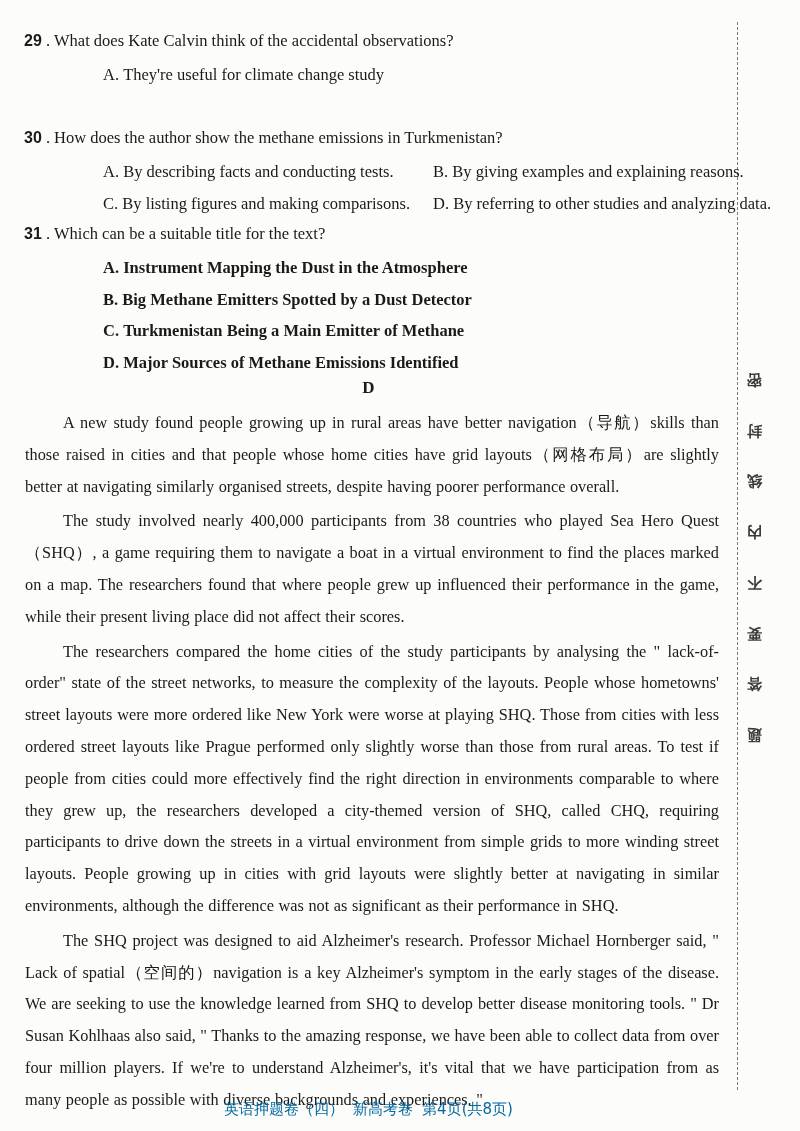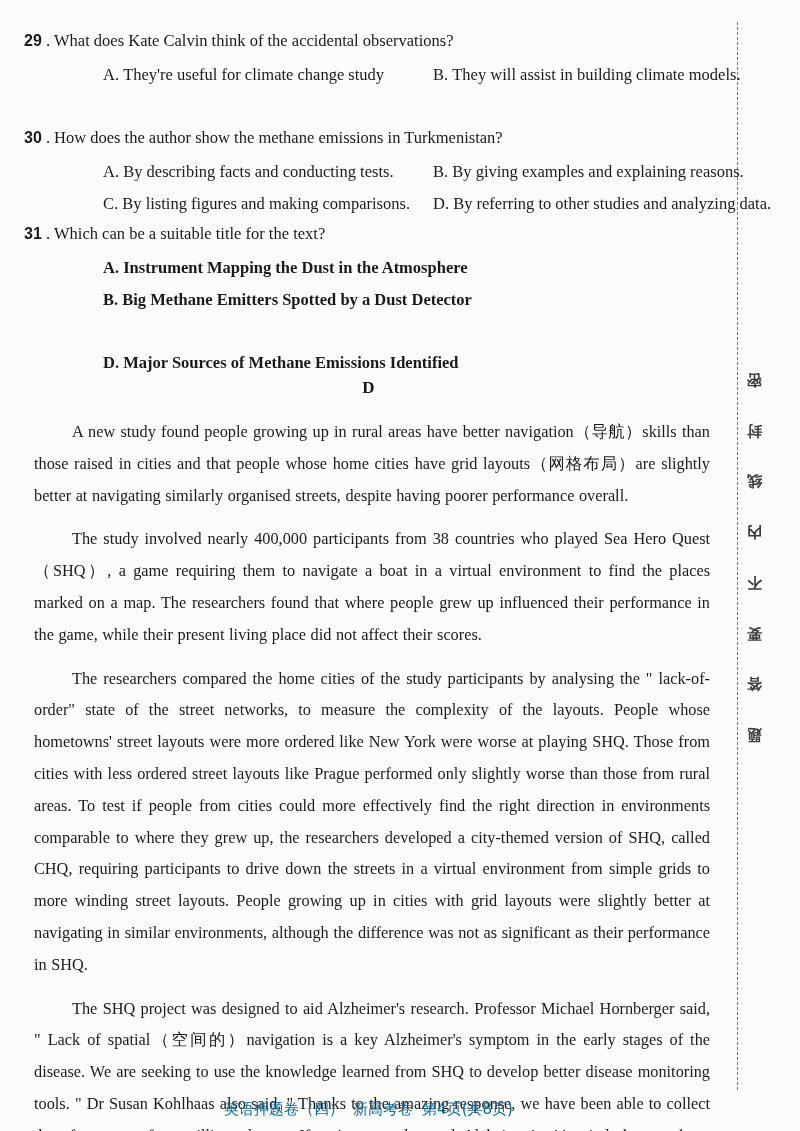--- a/index.html
+++ b/index.html
@@ -106,21 +106,21 @@
     left: 22px;
     top: 404px;
     width: 700px;
   }
   .para {
     font-size: 16.3px;
     line-height: 31.8px;
     text-align: justify;
     text-justify: inter-word;
     text-indent: 38px;
-    margin: 12px;
+    margin: 3px;
     word-spacing: 0.5px;
   }
 
   
   .footer {
     position: absolute;
     left: 0;
     top: 1100px;
     width: 737px;
     text-align: center;
@@ -150,21 +150,20 @@
 
   <div class="qblock" style="top:33px;">
     <div class="qline" style="position:relative;height:22px;">
       <span class="qnum" style="position:absolute;left:24px;">29</span>
       <span style="position:absolute;left:46px;">.</span>
       <span class="qstem" style="left:54px;">What does Kate Calvin think of the accidental observations?</span>
     </div>
   </div>
   <div class="opt-row" style="top:65px;">
     <span class="opt col-a"><span>A.</span>&nbsp;<span>They're useful for climate change study</span></span>
-    <span class="opt col-b"><span>B.</span>&nbsp;<span>They will assist in building climate models.</span></span>
   </div>
 
   <div class="qblock" style="top:130px;">
     <div class="qline" style="position:relative;height:22px;">
       <span class="qnum" style="position:absolute;left:24px;">30</span>
       <span style="position:absolute;left:46px;">.</span>
       <span class="qstem" style="left:54px;">How does the author show the methane emissions in Turkmenistan?</span>
     </div>
   </div>
   <div class="opt-row" style="top:162px;">
@@ -182,20 +181,23 @@
       <span style="position:absolute;left:46px;">.</span>
       <span class="qstem" style="left:54px;">Which can be a suitable title for the text?</span>
     </div>
   </div>
   <div class="opt-row" style="top:258px;">
     <span class="opt full"><span>A.</span>&nbsp;<span>Instrument Mapping the Dust in the Atmosphere</span></span>
   </div>
   <div class="opt-row" style="top:290px;">
     <span class="opt full"><span>B.</span>&nbsp;<span>Big Methane Emitters Spotted by a Dust Detector</span></span>
   </div>
+  <div class="opt-row" style="top:321px;">
+    <span class="opt full"><span>C.</span>&nbsp;<span>Turkmenistan Being a Main Emitter of Methane</span></span>
+  </div>
   <div class="opt-row" style="top:353px;">
     <span class="opt full"><span>D.</span>&nbsp;<span>Major Sources of Methane Emissions Identified</span></span>
   </div>
 
   <div class="section-letter" style="top:378px;">D</div>
 
   <div class="passage">
     <p class="para">A new study found people growing up in rural areas have better navigation（导航）skills than those raised in cities and that people whose home cities have grid layouts（网格布局）are slightly better at navigating similarly organised streets, despite having poorer performance overall.</p>
     <p class="para">The study involved nearly 400,000 participants from 38 countries who played Sea Hero Quest（SHQ）, a game requiring them to navigate a boat in a virtual environment to find the places marked on a map. The researchers found that where people grew up influenced their performance in the game, while their present living place did not affect their scores.</p>
     <p class="para">The researchers compared the home cities of the study participants by analysing the " lack-of-order" state of the street networks, to measure the complexity of the layouts. People whose hometowns' street layouts were more ordered like New York were worse at playing SHQ. Those from cities with less ordered street layouts like Prague performed only slightly worse than those from rural areas. To test if people from cities could more effectively find the right direction in environments comparable to where they grew up, the researchers developed a city-themed version of SHQ, called CHQ, requiring participants to drive down the streets in a virtual environment from simple grids to more winding street layouts. People growing up in cities with grid layouts were slightly better at navigating in similar environments, although the difference was not as significant as their performance in SHQ.</p>

